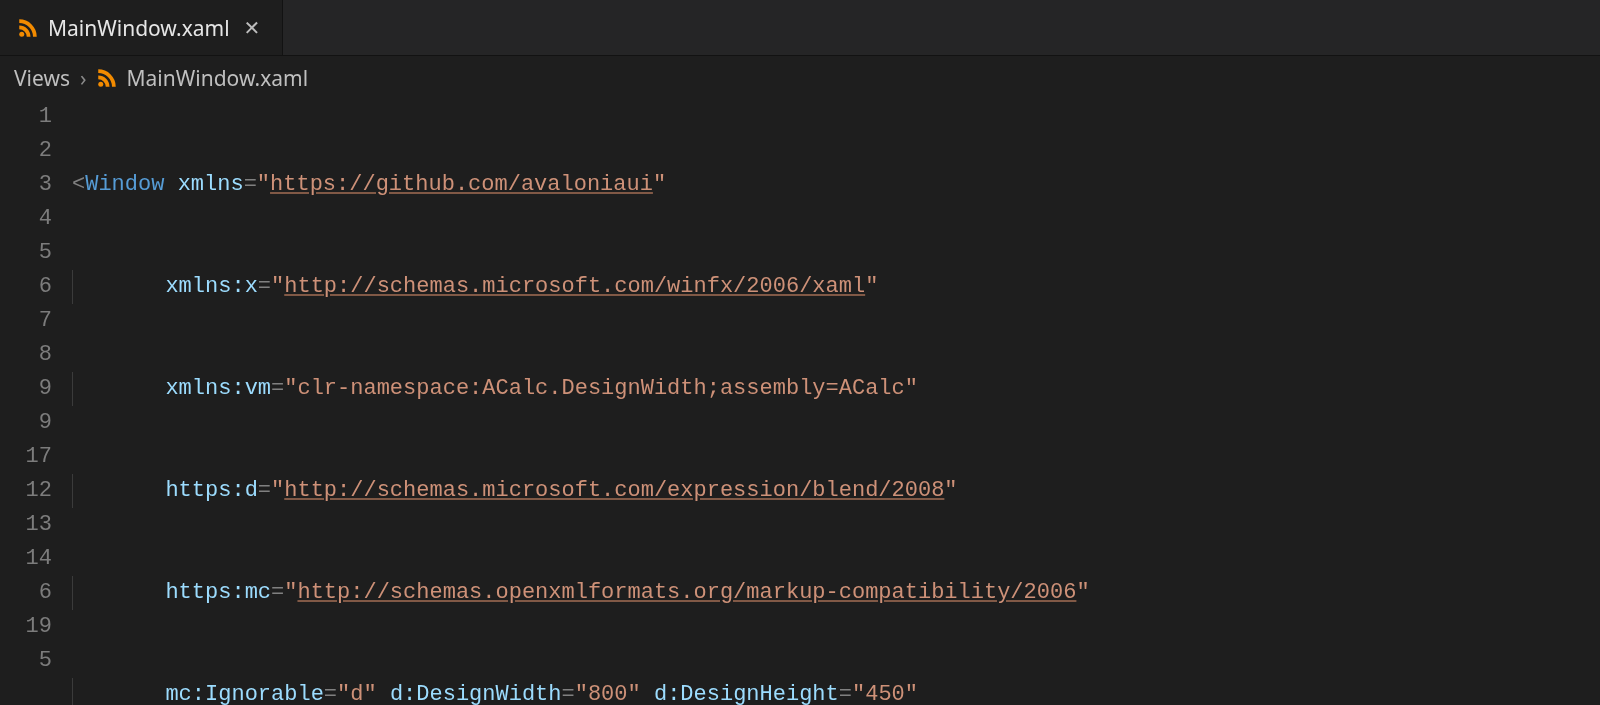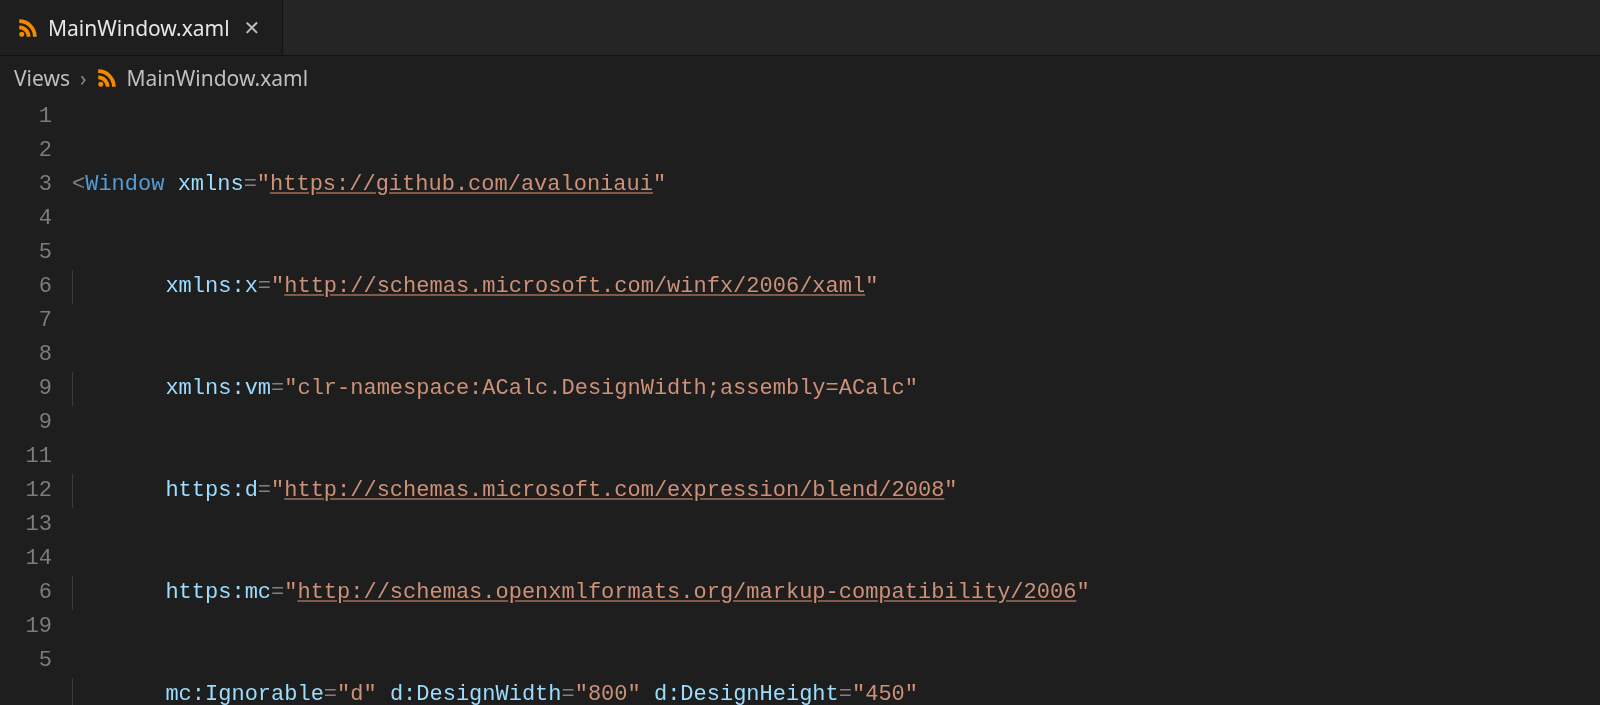--- a/index.html
+++ b/index.html
@@ -117,21 +117,21 @@
       <div>1</div>
       <div>2</div>
       <div>3</div>
       <div>4</div>
       <div>5</div>
       <div>6</div>
       <div>7</div>
       <div>8</div>
       <div>9</div>
       <div>9</div>
-      <div>11</div>
+      <div>17</div>
       <div>12</div>
       <div>13</div>
       <div>14</div>
       <div>6</div>
       <div>19</div>
       <div>5</div>
     </div>
   <div class="code">
     <div class="line"><span class="tk-br">&lt;</span><span class="tk-tag">Window</span> <span class="tk-attr">xmlns</span><span class="tk-br">=</span><span class="tk-str">"</span><span class="tk-link">https://github.com/avaloniaui</span><span class="tk-str">"</span></div>
     <div class="line"><span class="indent-guide"></span>       <span class="tk-attr">xmlns:x</span><span class="tk-br">=</span><span class="tk-str">"</span><span class="tk-link">http://schemas.microsoft.com/winfx/2006/xaml</span><span class="tk-str">"</span></div>

